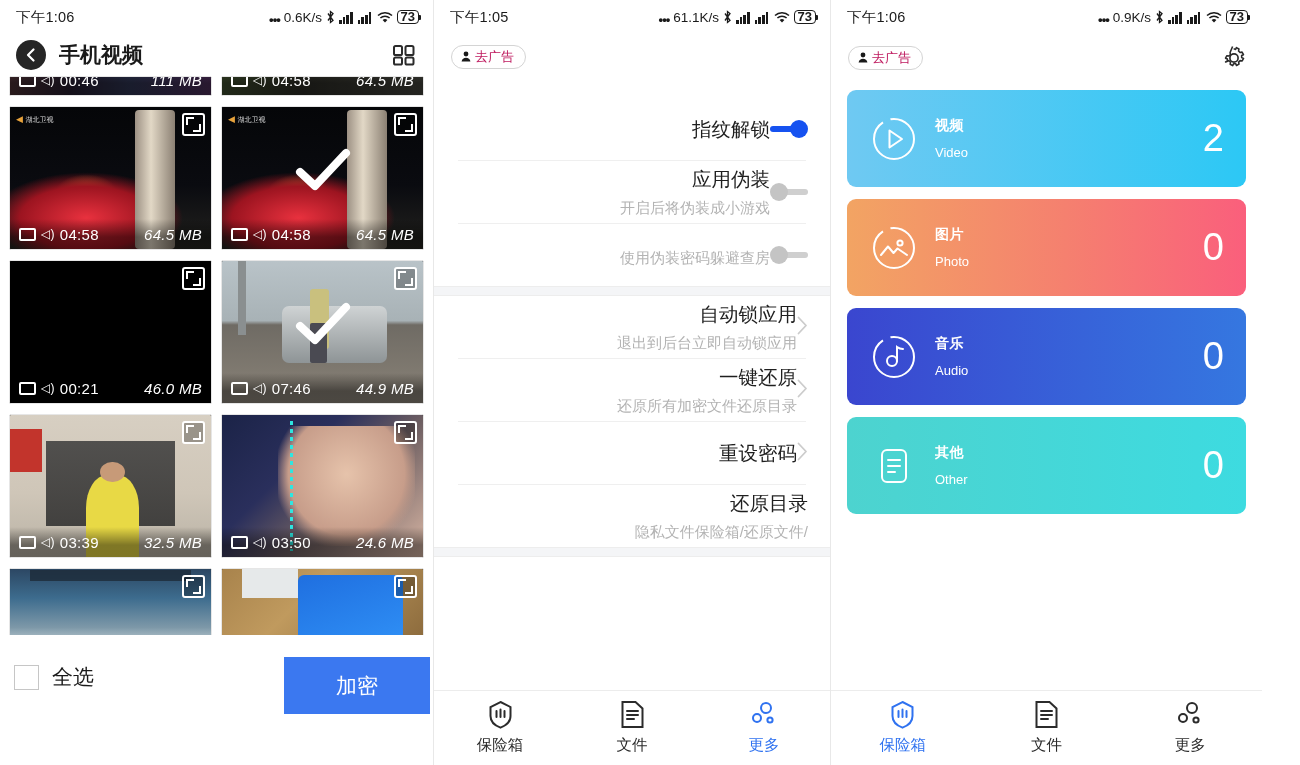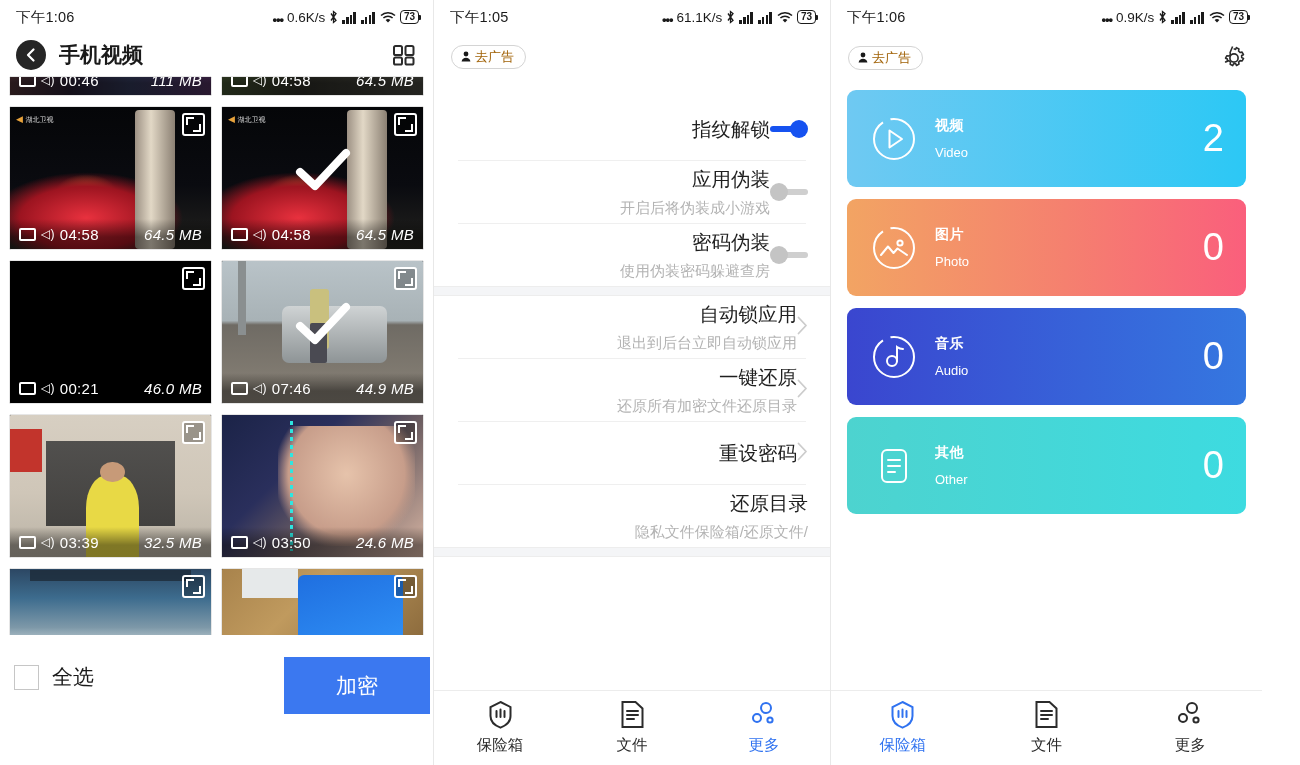--- a/index.html
+++ b/index.html
@@ -25,21 +25,21 @@
   .sb-dots { letter-spacing: -1px; font-size: 13px; font-weight: 700; position: relative; top: 2px; }
   .sb-speed { font-size: 13.5px; }
   .sb-ico { display: inline-flex; align-items: flex-end; height: 13px; }
   .bars span { display: inline-block; width: 2.5px; background: #1a1a1a; margin-right: 1.2px; }
   .bars span:nth-child(1) { height: 4px; }
   .bars span:nth-child(2) { height: 6.5px; }
   .bars span:nth-child(3) { height: 9px; }
   .bars span:nth-child(4) { height: 12px; }
   .batt {
     border: 1.4px solid #1a1a1a; border-radius: 4px; padding: 0 3px;
-    font-size: 10px; font-weight: 700; line-height: 12px; height: 14px;
+    font-size: 13px; font-weight: 700; line-height: 12px; height: 14px;
     display: inline-flex; align-items: center; position: relative;
   }
   .batt::after {
     content: ""; position: absolute; right: -3px; top: 4px;
     width: 2px; height: 5px; background: #1a1a1a; border-radius: 0 1px 1px 0;
   }
 
   
   .p1-header { height: 42px; display: flex; align-items: center; padding: 0 16px; }
   .back-btn {
@@ -94,21 +94,21 @@
   .encrypt-btn {
     position: absolute; right: 3px; top: 18px; width: 146px; height: 57px;
     background: #3b78f0; color: #fff; font-size: 21px;
     display: flex; align-items: center; justify-content: center;
   }
 
   
   .adpill {
     display: inline-flex; align-items: center; gap: 4px;
     border: 1px solid #d4d4d4; border-radius: 14px; height: 24px;
-    padding: 0 11px 0 9px; font-size: 13px; color: #a16207; background: #fff;
+    padding: 0 11px 0 9px; font-size: 13px; color: #be185d; background: #fff;
   }
   .adpill .pico { font-size: 11px; }
 
   
   .p2-top { height: 46px; display: flex; align-items: center; padding: 0 0 0 17px; }
   .settings-list { padding-top: 18px; text-align: right; }
   .srow {
     position: relative; display: flex; align-items: center;
     padding: 0 22px 0 24px; min-height: 62px;
   }
@@ -424,21 +424,20 @@
         </div>
         <div class="switch off">
             <span class="bar"></span>
             <span class="knob"></span>
           </div>
       </div>
       <div class="sep"></div>
 
       <div class="srow">
         <div class="txt">
-          <div class="t1">密码伪装</div>
           <div class="t2">使用伪装密码躲避查房</div>
         </div>
         <div class="switch off">
             <span class="bar"></span>
             <span class="knob"></span>
           </div>
       </div>
       <div class="gap"></div>
 
       <div class="srow">

